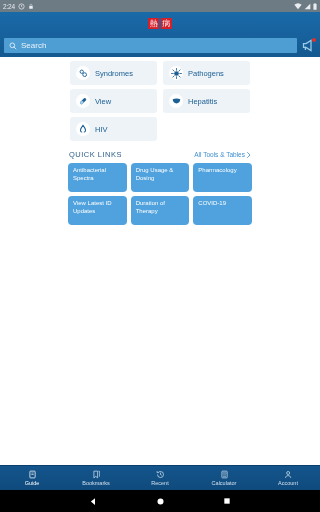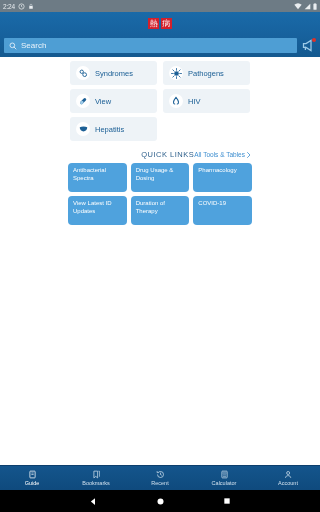--- a/index.html
+++ b/index.html
@@ -71,21 +71,21 @@
   }
   .tile-ic {
     width:14px; height:14px; border-radius:50%; background:#ffffff;
     display:flex; align-items:center; justify-content:center; flex:0 0 auto;
   }
   .tile-lb { color:#1d6096; font-size:7.5px; }
 
   
   .ql-wrap { width:184px; margin:9px auto 0; }
   .ql-head {
-    display:flex; align-items:baseline; justify-content:flex-end;
+    display:flex; align-items:baseline; justify-content:space-between;
     margin-bottom:4px; padding:0 1px;
   }
   .ql-title { color:#30618c; font-size:7.5px; letter-spacing:.5px; }
   .ql-more { color:#3f8fd0; font-size:6.5px; display:flex; align-items:center; gap:2px; }
   .ql-grid { display:grid; grid-template-columns:repeat(3,1fr); gap:4px; }
   .ql-card {
     height:29px; background:#4fa2dd; border-radius:4px;
     padding:4px 4px 0 5px; color:#ffffff; font-size:6px; line-height:7.5px;
   }
 
@@ -196,34 +196,34 @@
             <rect x="3" y="9" width="18" height="7" rx="3.5" transform="rotate(-45 12 12)" fill="#1d6096"></rect>
             <rect x="3" y="9" width="9" height="7" rx="3.5" transform="rotate(-45 12 12)" fill="#9ecbe8"></rect>
           </svg>
         </span>
         <span class="tile-lb">View</span>
       </div>
 
 
       <div class="tile">
         <span class="tile-ic">
+          <svg width="11" height="10" viewBox="0 0 24 24">
+            <path d="M3 8c5-3 13-3 18 0 0 6-4 10-9 10S3 14 3 8z" fill="#1d6096"></path>
+          </svg>
+        </span>
+        <span class="tile-lb">Hepatitis</span>
+      </div>
+
+      <div class="tile">
+        <span class="tile-ic">
           <svg width="10" height="11" viewBox="0 0 24 24">
             <path d="M12 2c-4 5-6 8-6 11 0 3 2 5 3 5M12 2c4 5 6 8 6 11 0 3-2 5-3 5" fill="none" stroke="#1d6096" stroke-width="2.6" stroke-linecap="round"></path>
           </svg>
         </span>
         <span class="tile-lb">HIV</span>
-      </div>
-
-      <div class="tile">
-        <span class="tile-ic">
-          <svg width="11" height="10" viewBox="0 0 24 24">
-            <path d="M3 8c5-3 13-3 18 0 0 6-4 10-9 10S3 14 3 8z" fill="#1d6096"></path>
-          </svg>
-        </span>
-        <span class="tile-lb">Hepatitis</span>
       </div>
 
     </div>
 
     <div class="ql-wrap">
       <div class="ql-head">
         <span class="ql-title">QUICK LINKS</span>
         <span class="ql-more">
           <span>All Tools &amp; Tables</span>
           <svg width="4" height="6" viewBox="0 0 8 12">

